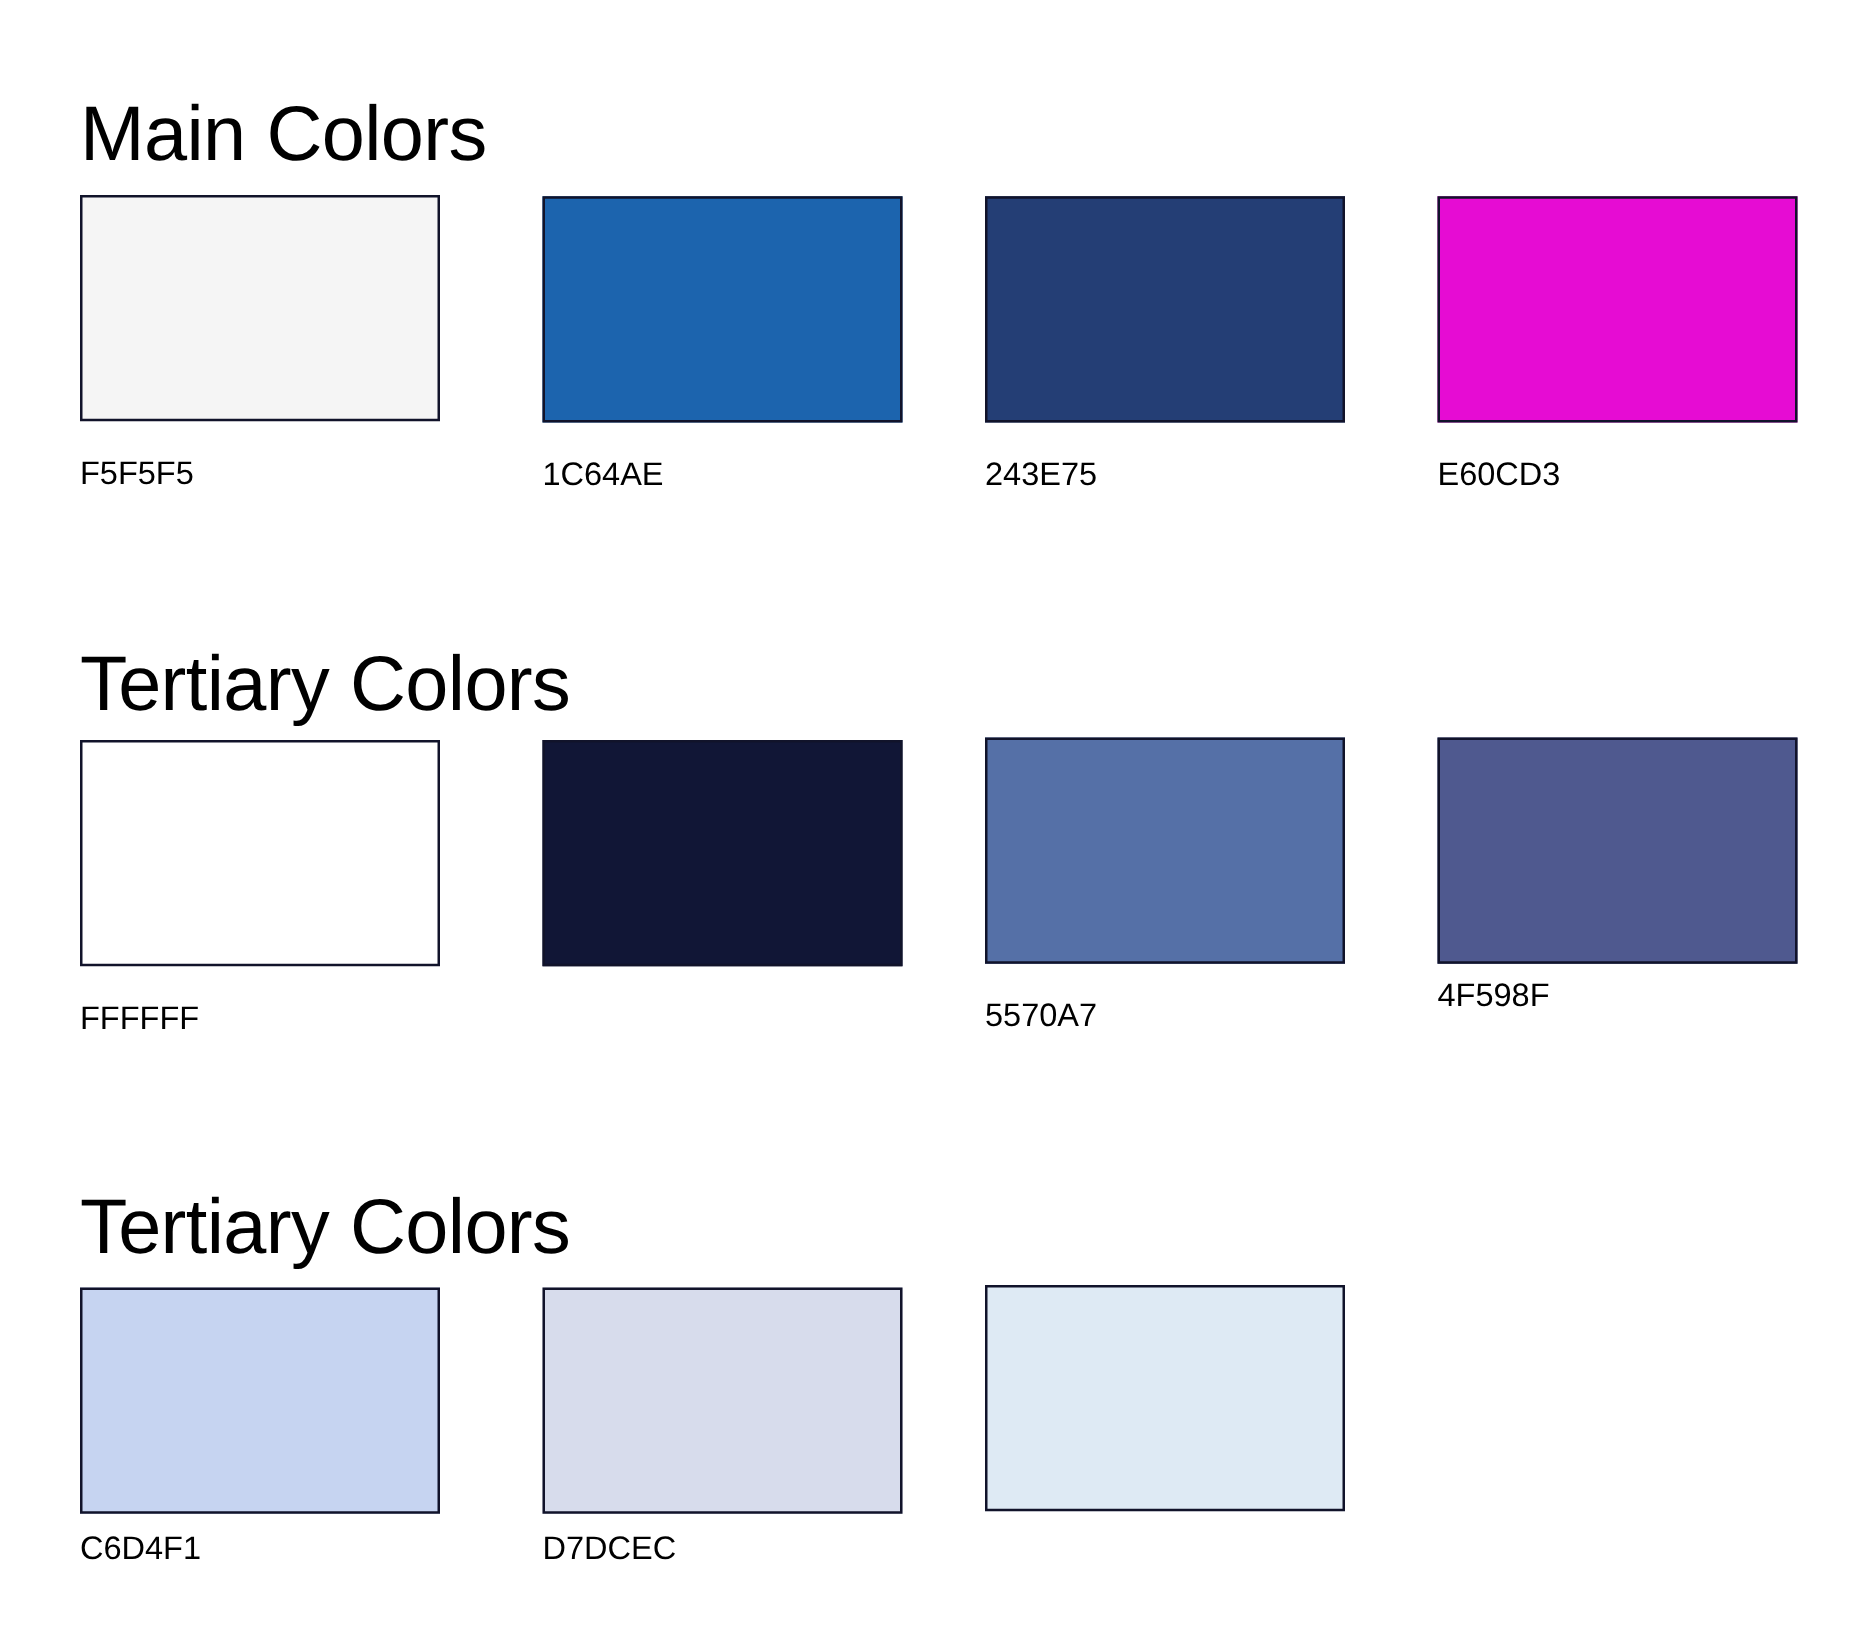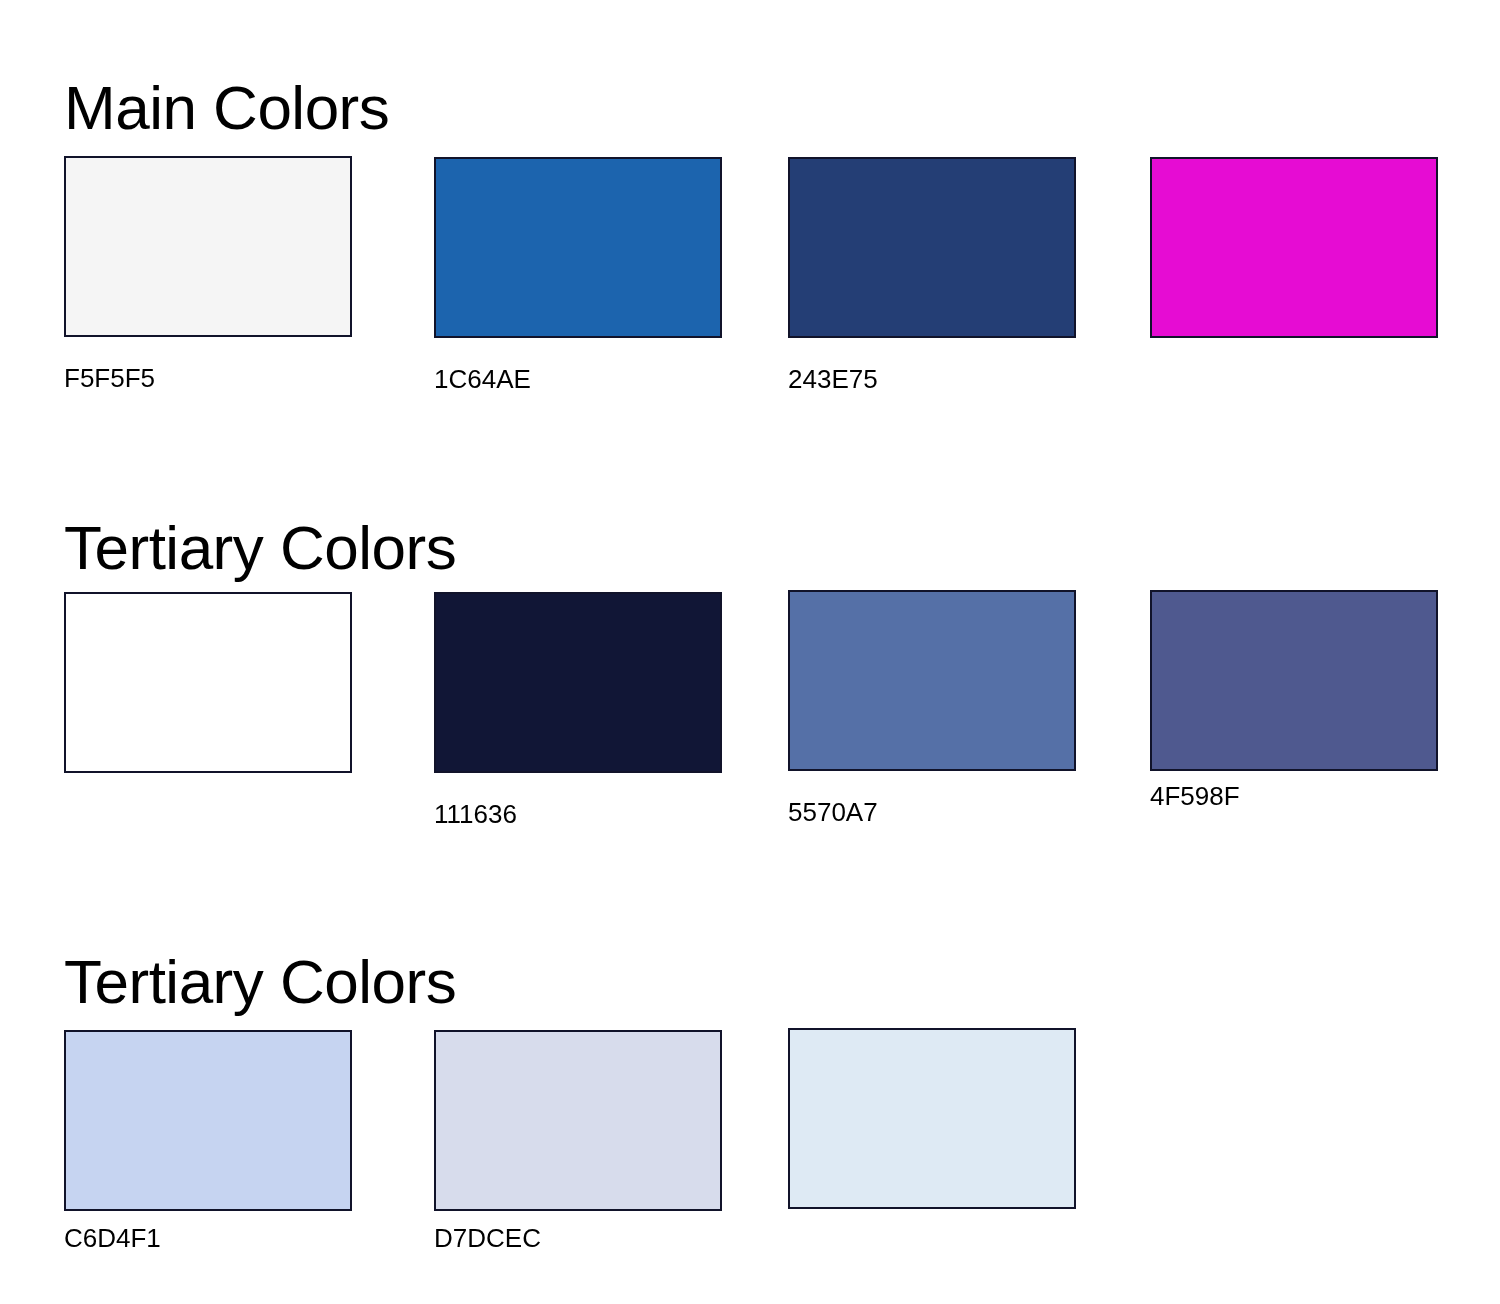--- a/index.html
+++ b/index.html
@@ -118,37 +118,38 @@
         <div class="swatch-label label-gap-main">1C64AE</div>
       </div>
 
       <div class="swatch-cell col-2">
         <div class="swatch-chip nudge-down-1" style="background-color: rgb(36, 62, 117); border-color: rgb(17, 19, 42);"></div>
         <div class="swatch-label label-gap-main">243E75</div>
       </div>
 
       <div class="swatch-cell col-3">
         <div class="swatch-chip nudge-down-1" style="background-color: rgb(230, 12, 211); border-color: rgb(17, 19, 42);"></div>
+        <div class="swatch-label label-gap-main">E60CD3</div>
       </div>
 
     </div>
   </section>
 
   <section class="section" id="section-secondary">
     <h2 class="section-title">Tertiary Colors</h2>
 
     <div class="swatch-row" id="row-secondary">
 
       <div class="swatch-cell col-0">
         <div class="swatch-chip" style="background-color: rgb(255, 255, 255); border-color: rgb(17, 19, 42);"></div>
+        <div class="swatch-label label-gap-secondary">FFFFFF</div>
       </div>
 
       <div class="swatch-cell col-1">
         <div class="swatch-chip" style="background-color: rgb(17, 22, 54); border-color: rgb(17, 19, 42);"></div>
-        <div class="swatch-label label-gap-secondary">111636</div>
       </div>
 
       <div class="swatch-cell col-2">
         <div class="swatch-chip nudge-up-2" style="background-color: rgb(85, 112, 167); border-color: rgb(17, 19, 42);"></div>
         <div class="swatch-label label-gap-secondary">5570A7</div>
       </div>
 
       <div class="swatch-cell col-3">
         <div class="swatch-chip nudge-up-2" style="background-color: rgb(79, 89, 143); border-color: rgb(17, 19, 42);"></div>
         <div class="swatch-label label-raise">4F598F</div>

